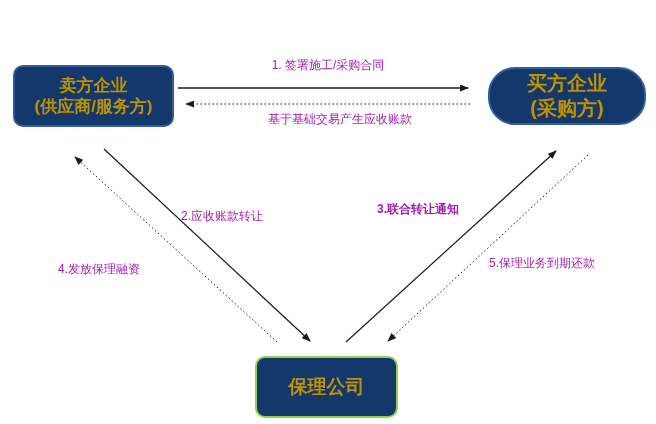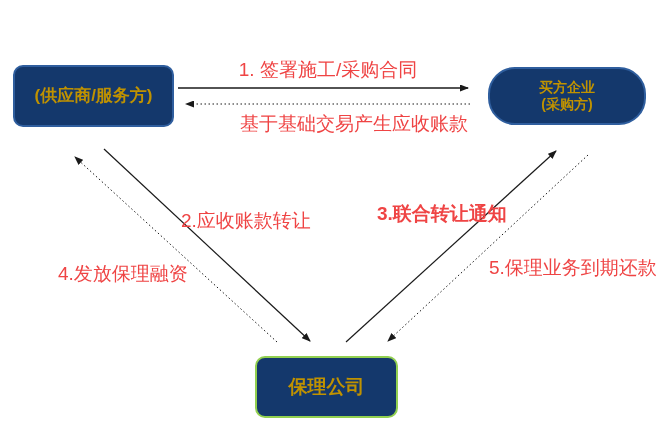--- a/index.html
+++ b/index.html
@@ -9,24 +9,24 @@
   }
   .node{
     position:absolute;display:flex;flex-direction:column;align-items:center;justify-content:center;
     background:#14386C;border-radius:10px;box-sizing:border-box;text-align:center;
     color:#C09200;font-weight:bold;line-height:1.25;
   }
   .node.blue-border{border:2px solid #2F5E9E;}
   .node.green-border{border:2px solid #92D050;align-items:center;}
   .node .ln{white-space:nowrap;}
   #seller-box{left:13px;top:65px;width:161px;height:62px;font-size:17px;}
-  #buyer-box{left:488px;top:67px;width:158px;height:58px;font-size:14px;border-radius:27px;}
+  #buyer-box{left:488px;top:67px;width:158px;height:58px;font-size:20px;border-radius:27px;}
   #factor-box{left:255px;top:356px;width:143px;height:62px;font-size:19px;}
   .edge-label{
-    position:absolute;color:#ef4444;font-size:19px;white-space:nowrap;
+    position:absolute;color:#a21caf;font-size:12px;white-space:nowrap;
   }
   .edge-label.centered{text-align:center;}
   #label-contract{left:228px;top:57px;width:200px;}
   #label-receivable{left:240px;top:111px;width:200px;}
   #label-transfer{left:181px;top:208px;}
   #label-notice{left:377px;top:201px;font-weight:bold;}
   #label-financing{left:58px;top:261px;}
   #label-repayment{left:489px;top:255px;}
   #edges-svg{position:absolute;left:0;top:0;width:656px;height:424px;}
 </style>
@@ -49,20 +49,21 @@
     <line x1="104" y1="149" x2="310" y2="341" stroke="#1a1a1a" stroke-width="1.2" marker-end="url(#arrowhead)"></line>
 
     <line x1="277" y1="342" x2="75" y2="157" stroke="#1a1a1a" stroke-width="1" stroke-dasharray="1.5 2.5" marker-end="url(#arrowhead)"></line>
 
     <line x1="346" y1="342" x2="556" y2="151" stroke="#1a1a1a" stroke-width="1.2" marker-end="url(#arrowhead)"></line>
 
     <line x1="588" y1="155" x2="388" y2="341" stroke="#1a1a1a" stroke-width="1" stroke-dasharray="1.5 2.5" marker-end="url(#arrowhead)"></line>
   </svg>
 
   <div class="node blue-border" id="seller-box">
+    <span class="ln">卖方企业</span>
     <span class="ln">(供应商/服务方)</span>
   </div>
 
   <div class="node blue-border" id="buyer-box">
     <span class="ln">买方企业</span>
     <span class="ln">(采购方)</span>
   </div>
 
   <div class="node green-border" id="factor-box">
     <span class="ln">保理公司</span>

